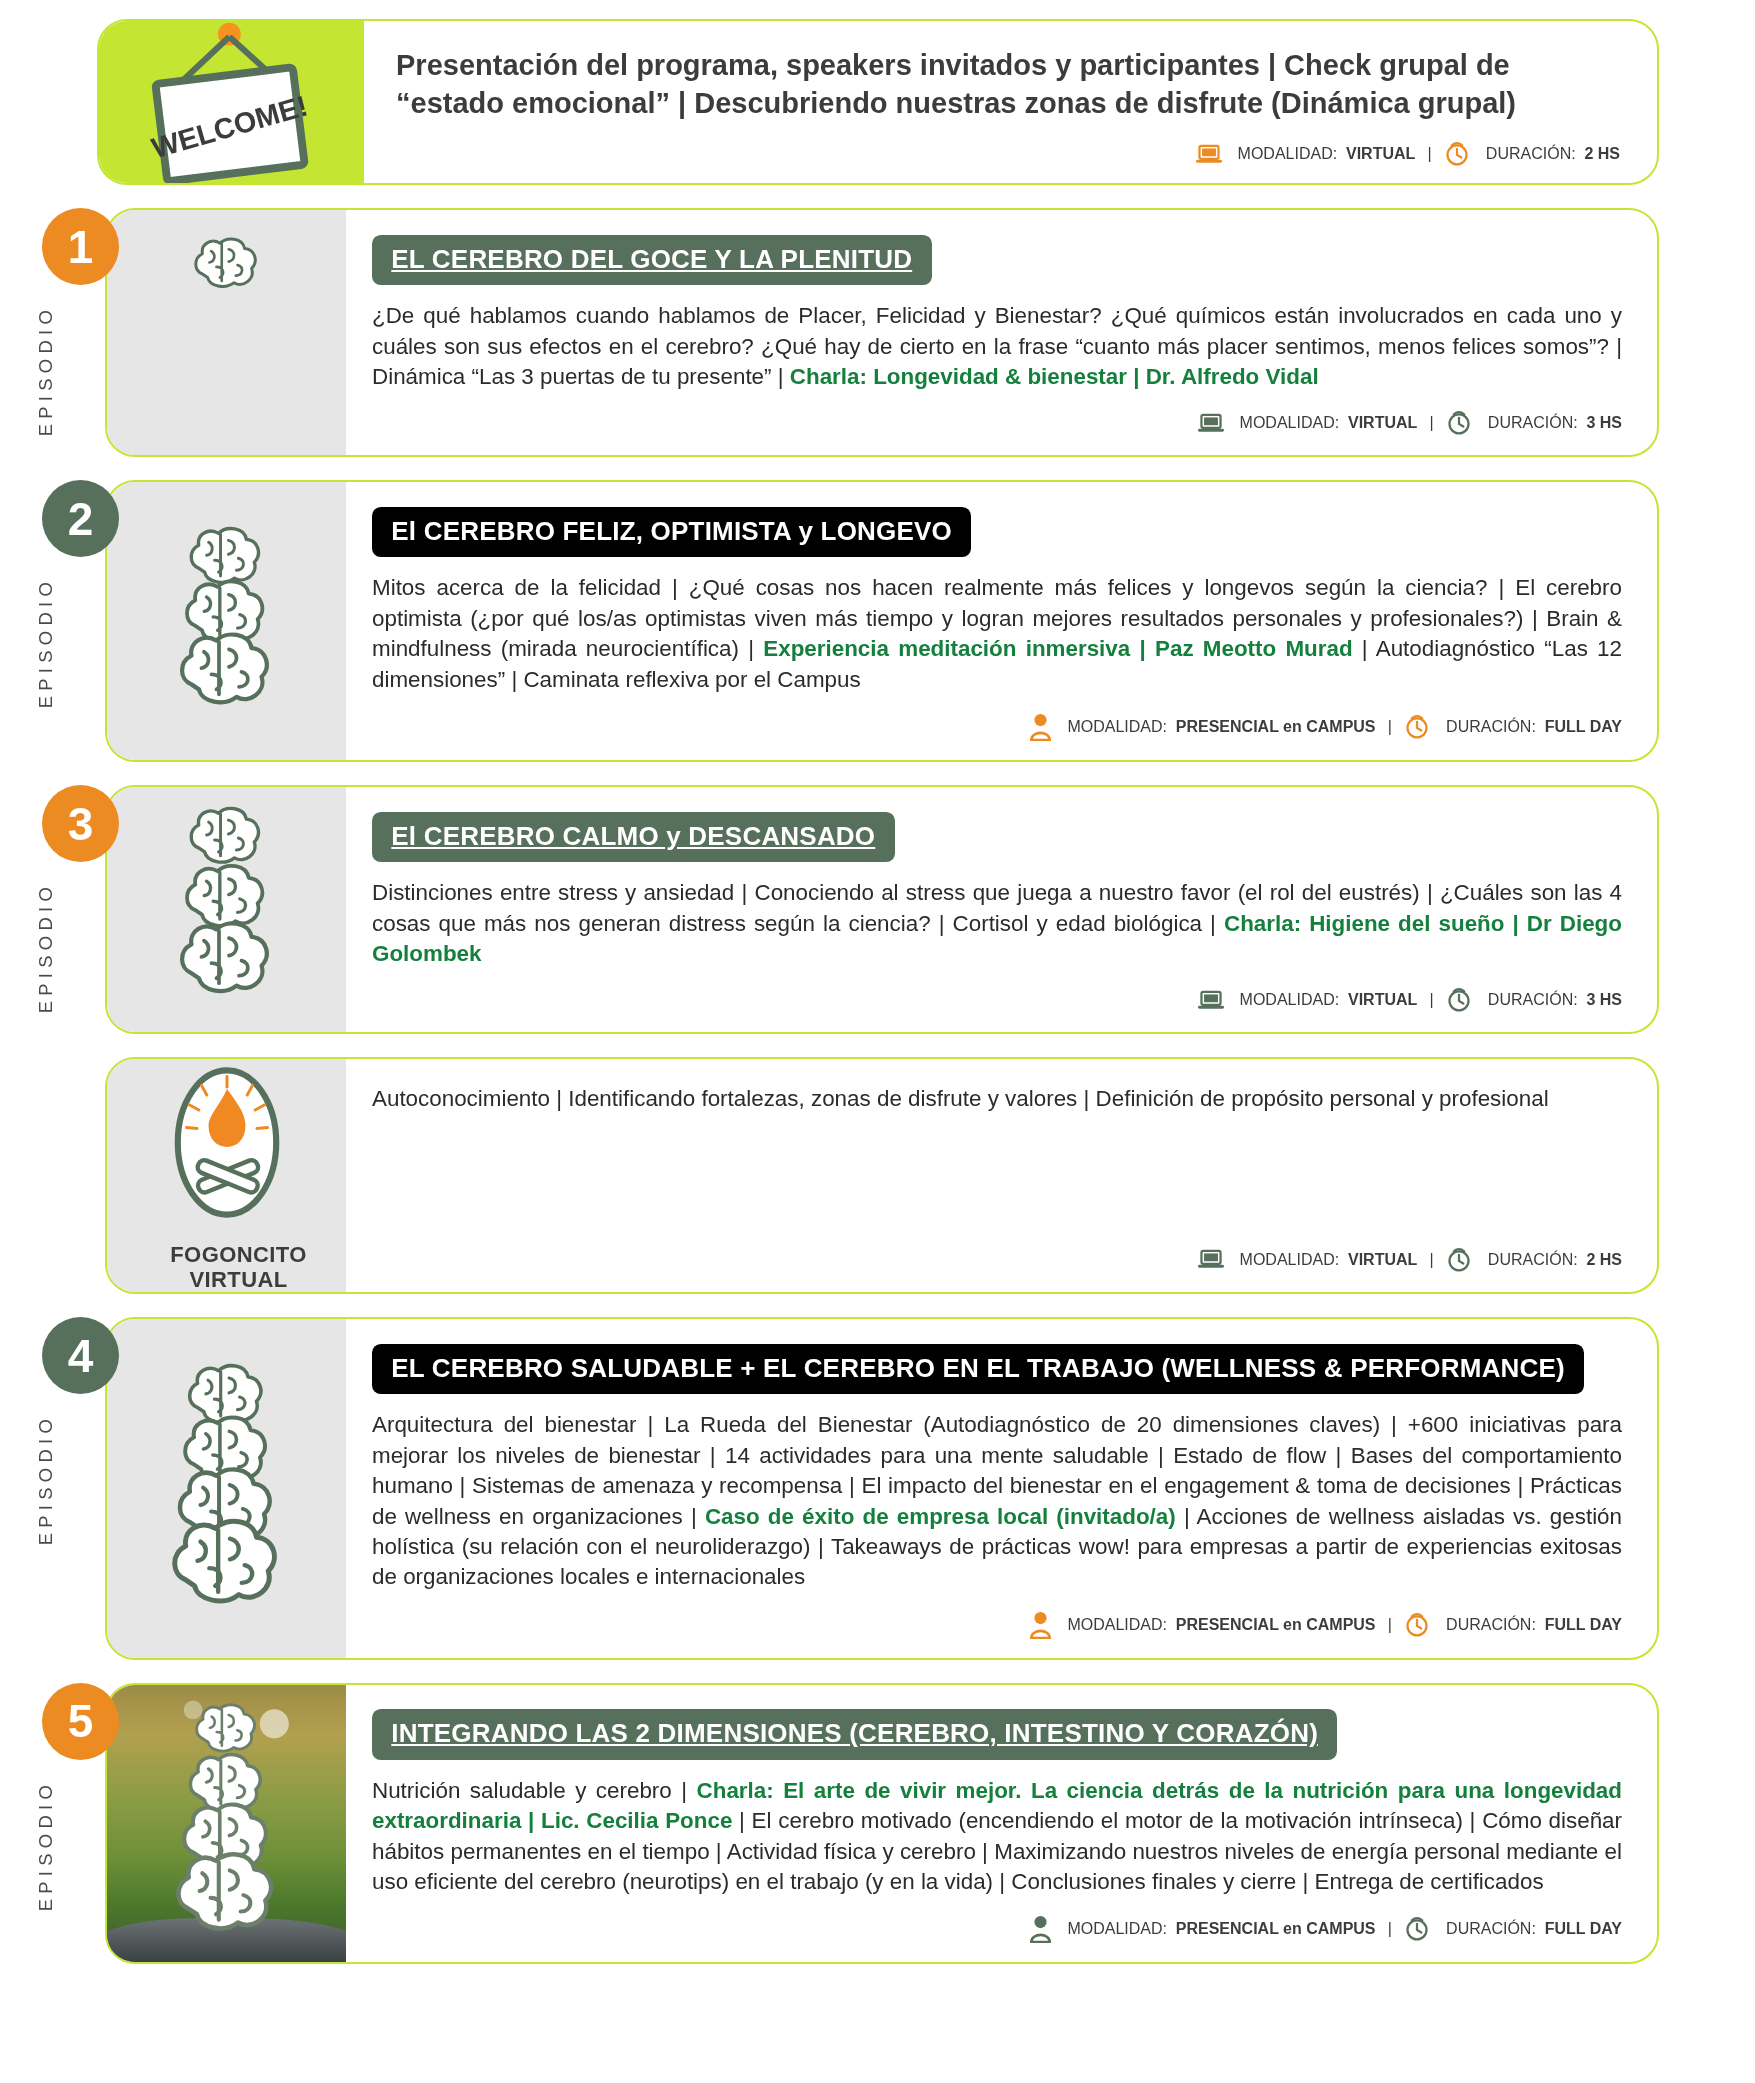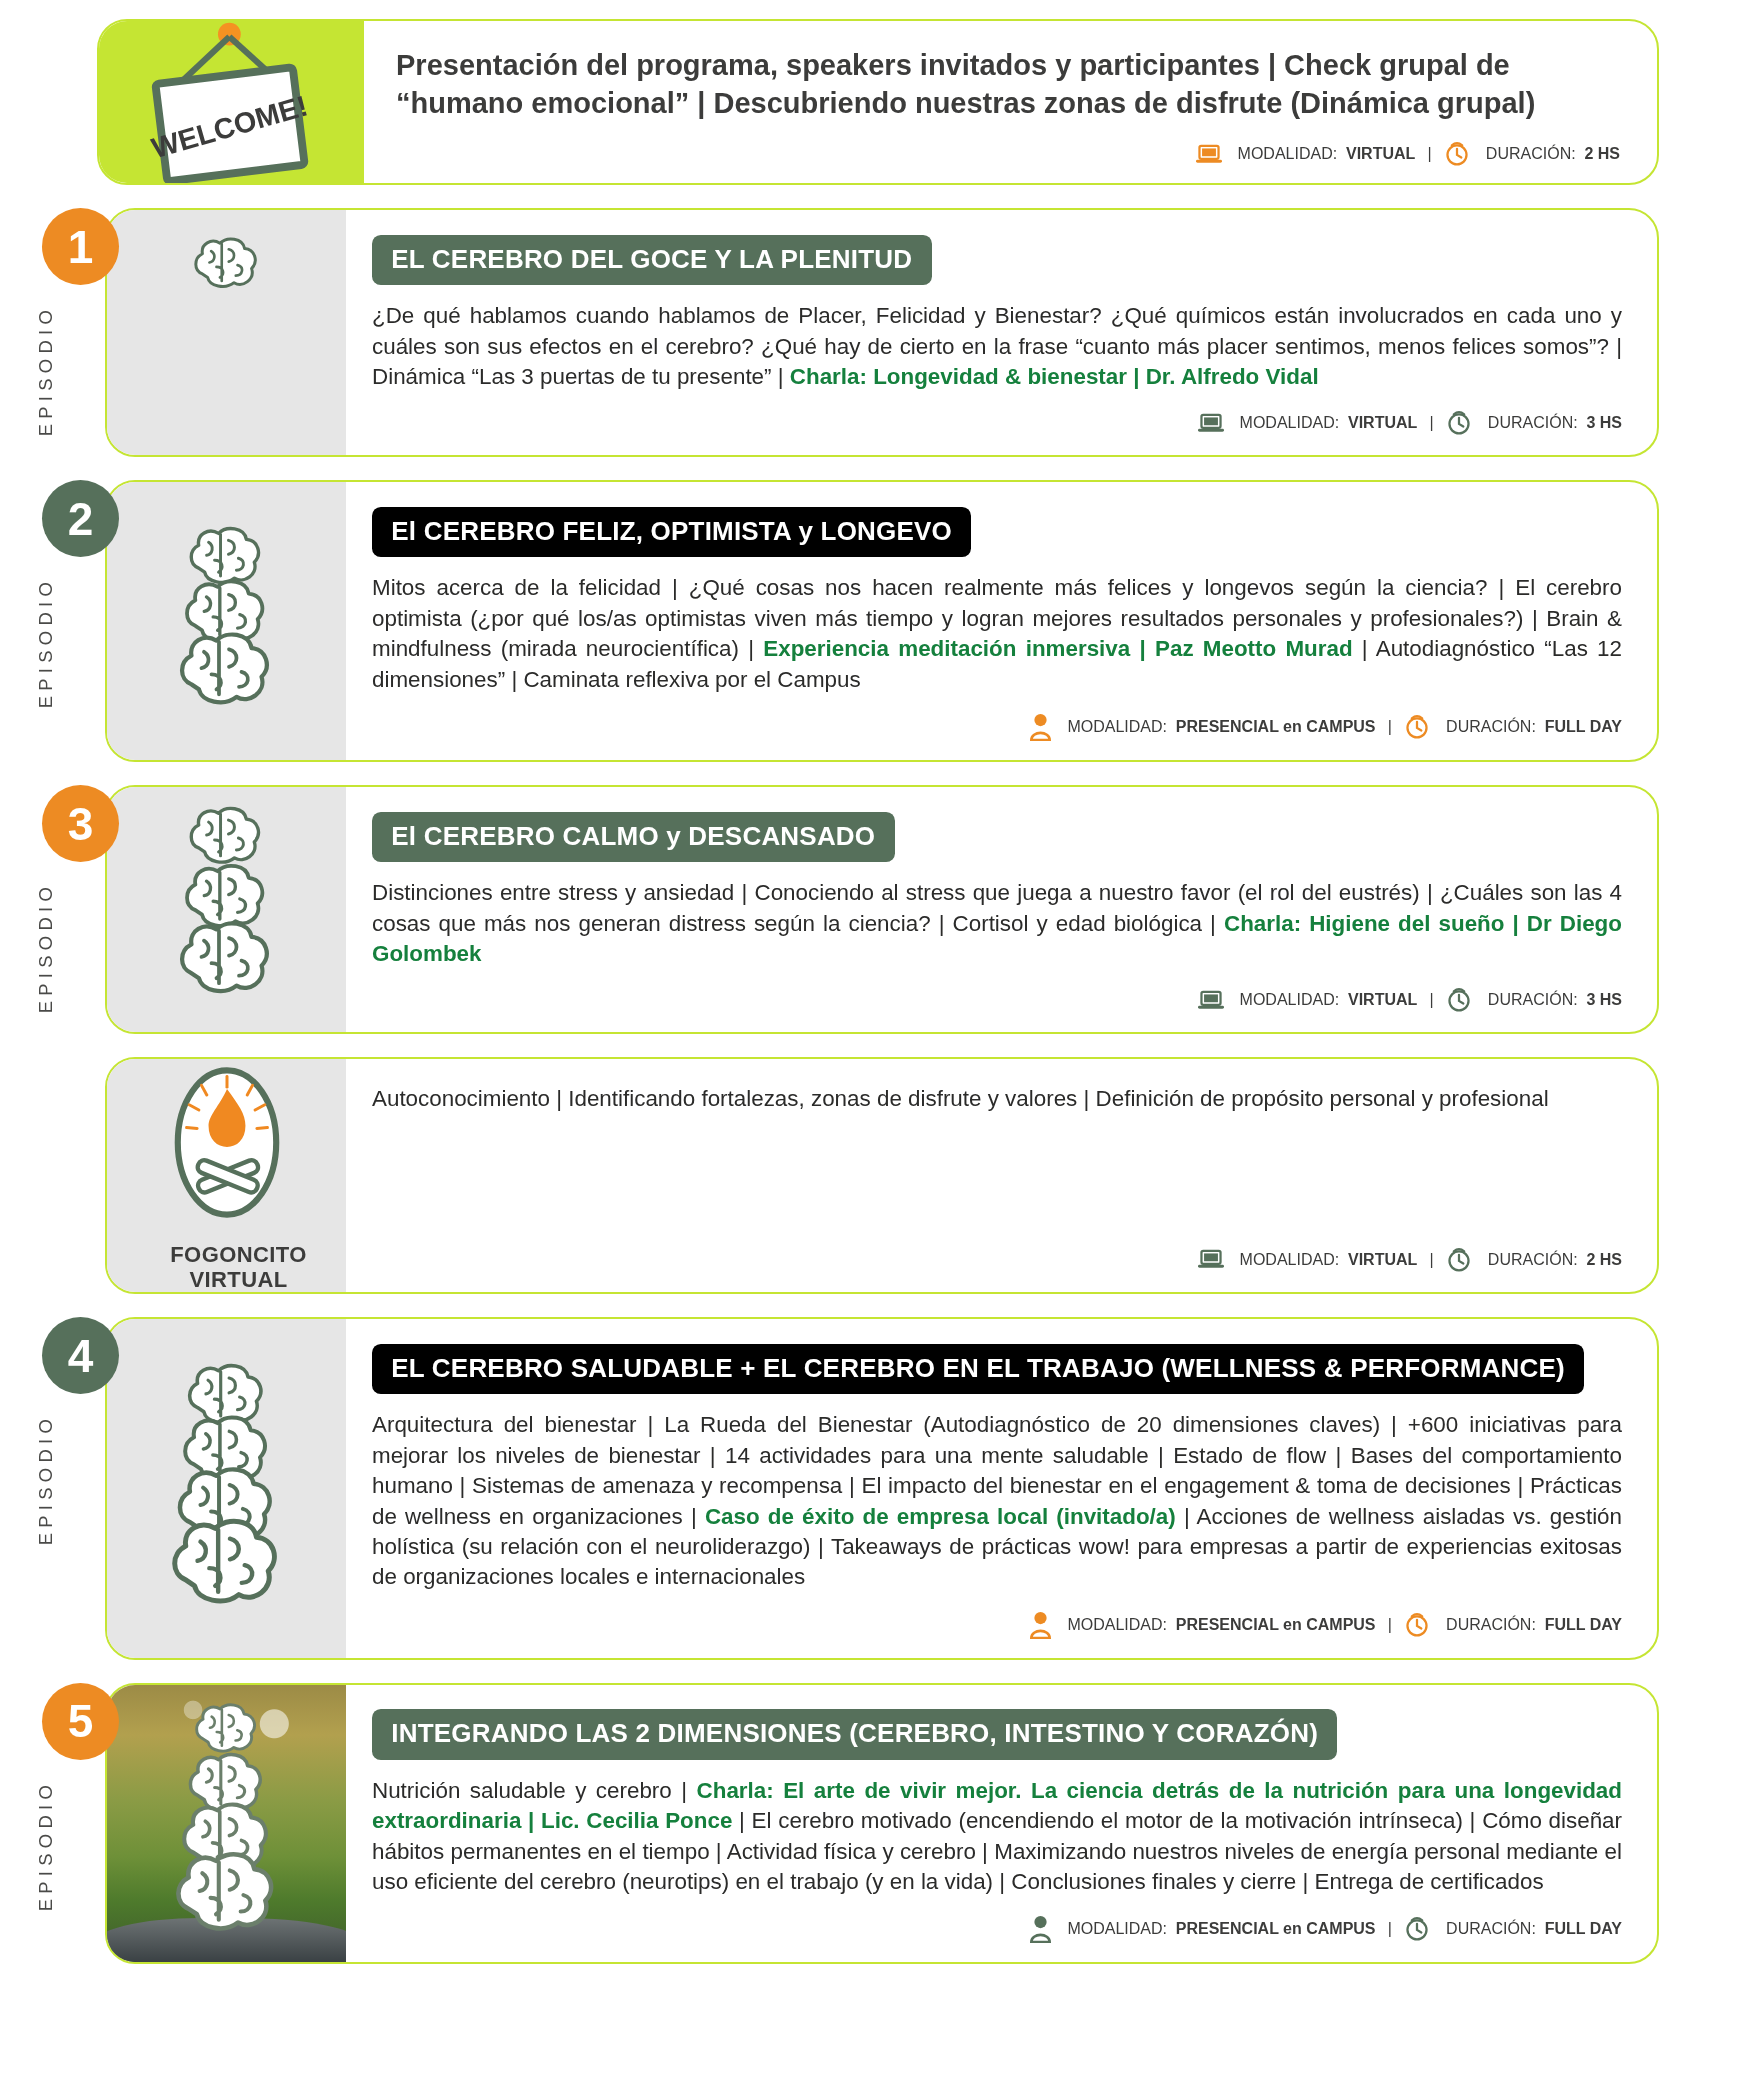--- a/index.html
+++ b/index.html
@@ -55,21 +55,21 @@
   .card-body { flex:1 1 auto; padding:24.6px 35px 19.3px 26px; display:flex; flex-direction:column; }
 
   .chip {
     display:inline-block; align-self:flex-start;
     color:#ffffff; font-weight:bold;
     font-size:26px; letter-spacing:0.2px;
     padding:8.8px 19.3px 10.5px 19.3px;
     border-radius:8.8px;
     margin-bottom:16px;
   }
-  .chip.green  { background:#56705B; }
+  .chip.green  { background:#56705B;text-decoration:underline; }
   .chip.orange { background:#000000; }
 
   .desc {
     font-size:22.4px; line-height:1.36;
     color:#2b2b2a; text-align:justify;
     max-width:1404px;
   }
   .desc b, .hl { color:#15803d; font-weight:bold; }
 
   .meta {
@@ -120,21 +120,21 @@
         <circle cx="112" cy="15" r="13" fill="#F59222"></circle>
         <path d="M112 18 L46 80" stroke="#56705B" stroke-width="7" fill="none"></path>
         <path d="M112 18 L176 76" stroke="#56705B" stroke-width="7" fill="none"></path>
         <g transform="rotate(-7 113 120)">
           <rect x="34" y="62" width="158" height="112" rx="4" fill="#ffffff" stroke="#56705B" stroke-width="9"></rect>
           <text x="113" y="132" text-anchor="middle" font-family="Liberation Sans, sans-serif" font-size="33" font-weight="bold" fill="#3c3c3b" transform="rotate(-9 113 126)">WELCOME!</text>
         </g>
       </svg>
     </div>
     <div class="header-body">
-      <div class="header-title">Presentación del programa, speakers invitados y participantes | Check grupal de “humano emocional” | Descubriendo nuestras zonas de disfrute (Dinámica grupal)</div>
+      <div class="header-title">Presentación del programa, speakers invitados y participantes | Check grupal de “estado emocional” | Descubriendo nuestras zonas de disfrute (Dinámica grupal)</div>
       <div class="meta">
         <span class="ico">
           <svg width="26" height="21" viewBox="0 0 30 24">
             <rect x="4" y="2" width="22" height="15" rx="2" fill="none" stroke="#ED8B23" stroke-width="2.6"></rect>
             <rect x="7" y="5" width="16" height="9" fill="#ED8B23"></rect>
             <rect x="0" y="18" width="30" height="3.4" rx="1.7" fill="#ED8B23"></rect>
           </svg>
         </span>
         <span>MODALIDAD:</span>
         <b>VIRTUAL</b>

